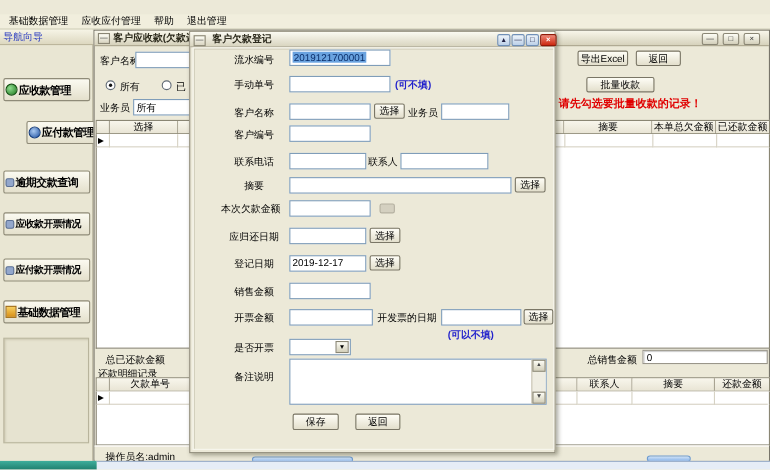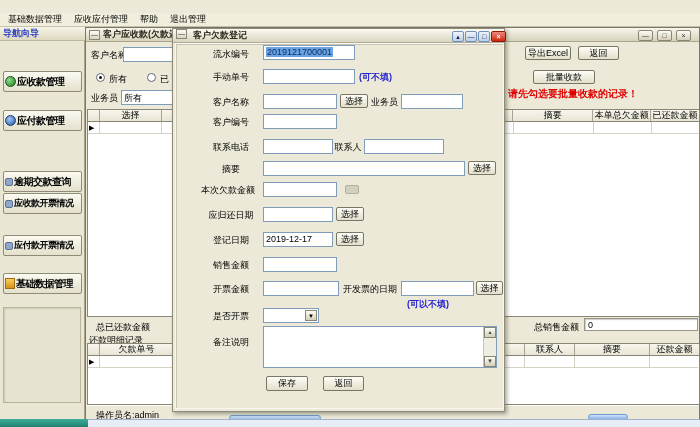--- a/index.html
+++ b/index.html
@@ -10,21 +10,21 @@
   
   .titlebar{left:0;top:0;width:700px;height:13px;background:linear-gradient(180deg,#f4f1da,#d9d4a8);border-bottom:1px solid #b6b08a;display:flex;align-items:center;}
   .appicon{width:9px;height:9px;margin:0 4px 0 3px;background:linear-gradient(135deg,#f6c12a,#d07a10);border:1px solid #8a5a08;position:relative;}
   .appicon:after{content:"";position:absolute;left:1px;top:1px;width:3px;height:3px;background:#c02818;}
   .apptitle{font-weight:bold;color:#3c3a28;white-space:nowrap;}
   
   .menubar{left:0;top:13px;width:700px;height:14px;background:#f1eedd;border-bottom:1px solid #c6c2ac;display:flex;align-items:center;padding-left:2px;}
   .menuitem{padding:1px 6px;white-space:nowrap;cursor:default;}
   
   .sidebar{left:0;top:27px;width:85px;height:392px;background:#e9e6d3;border-right:1px solid #aaa48c;}
-  .sbheader{position:absolute;left:0;top:0;width:94px;height:14px;background:linear-gradient(#f6f4e6,#ddd8c0);border-bottom:1px solid #bcb69c;color:#2a3cc0;font-weight:bold;display:flex;align-items:flex-start;padding:0 3px;}
+  .sbheader{position:absolute;left:0;top:0;width:94px;height:14px;background:linear-gradient(#f6f4e6,#ddd8c0);border-bottom:1px solid #bcb69c;color:#2a3cc0;font-weight:normal;display:flex;align-items:flex-start;padding:0 3px;}
   .sbcollapse{margin-left:auto;font-size:7px;color:#445;cursor:pointer;}
   .navbtn{position:absolute;left:3px;width:79px;height:21px;background:linear-gradient(#fbfaf1,#e4e0cc);border:1px solid #8f8b78;border-radius:2px;display:flex;align-items:center;padding:0 1px;cursor:pointer;overflow:hidden;}
   .navbtn span.t{font-weight:bold;font-size:10px;white-space:nowrap;letter-spacing:-0.5px;}
   .navbtn.sm span.t{font-size:9px;}
   .navicon{flex:0 0 auto;margin-right:1px;}
   .ic-money{width:11px;height:11px;border-radius:50%;background:radial-gradient(circle at 35% 35%,#8fdc8f,#1e7a1e);border:1px solid #145214;}
   .ic-globe{width:11px;height:11px;border-radius:50%;background:radial-gradient(circle at 40% 35%,#a8c8f0,#1d4fa0);border:1px solid #173f80;}
   .ic-arrow{width:8px;height:8px;background:#93a7cc;border:1px solid #5a6f94;border-radius:2px;}
   .ic-db{width:10px;height:11px;background:linear-gradient(#f8d060,#d89018);border:1px solid #a06a10;}
   .sbpanel{position:absolute;left:3px;top:280px;width:78px;height:96px;background:#e6e3d0;border:1px solid #b8b49c;box-shadow:inset 1px 1px 2px #cdc9b2;}
@@ -42,21 +42,21 @@
   .th{height:11px;border-right:1px solid #a8a392;display:flex;align-items:center;justify-content:center;background:linear-gradient(#f8f6ec,#e9e5d5);overflow:hidden;white-space:nowrap;}
   .grid{position:absolute;display:flex;background:#fff;border-left:1px solid #8a8674;border-right:1px solid #8a8674;}
   .td{height:12px;border-right:1px solid #d6d2c4;border-bottom:1px solid #d6d2c4;}
   .tbody{position:absolute;background:#fff;border:1px solid #8a8674;border-top:none;}
   .marker{position:absolute;font-size:7px;color:#000;}
   .sunken{position:absolute;background:#fff;border:1px solid #9a968a;box-shadow:inset 1px 1px 1px #ccc;font-size:9px;padding:1px 3px;}
   .statusbar{position:absolute;left:0;top:377px;width:613px;height:14px;background:#ece9d8;border-top:1px solid #fff;}
   .thumb{position:absolute;height:6px;background:linear-gradient(#cfe2f8,#8ab4e8);border:1px solid #6f9cd0;border-radius:3px;}
   
   .dialog{left:172px;top:28px;width:333px;height:384px;background:#ece9d8;border:1px solid #8f8b7a;box-shadow:2px 2px 4px rgba(60,60,40,.45);z-index:10;}
-  .dlgtb{position:absolute;left:0;top:0;width:331px;height:14px;background:linear-gradient(#fbfaf2,#d9d5c0);border-bottom:1px solid #b0ac98;display:flex;align-items:flex-start;}
+  .dlgtb{position:absolute;left:0;top:0;width:331px;height:14px;background:linear-gradient(#fbfaf2,#d9d5c0);border-bottom:1px solid #b0ac98;display:flex;align-items:flex-end;}
   .dlgtitle{font-weight:bold;color:#2c2a1c;margin-left:3px;white-space:nowrap;}
   .dbtn{position:absolute;top:2px;width:12px;height:11px;background:linear-gradient(#eef4fb,#bcd0e8);border:1px solid #7090b8;border-radius:2px;font-size:7px;line-height:9px;text-align:center;color:#224;cursor:pointer;}
   .dbtn.close{width:15px;background:linear-gradient(#f08878,#cc2810);border:1px solid #901808;color:#fff;font-weight:bold;}
   .dpanel{position:absolute;left:2px;top:14px;width:329px;height:366px;border:1px solid #f8f7ef;box-shadow:inset 1px 1px 0 #c9c5b2;}
   .dlbl{position:absolute;text-align:center;white-space:nowrap;}
   .hint{position:absolute;color:#2222cc;font-weight:bold;white-space:nowrap;}
   .hl{background:#6aa3e0;color:#0b2f6b;padding:0 1px;}
   .combo .arrow{position:absolute;right:1px;top:1px;width:12px;height:11px;background:linear-gradient(#fdfdf5,#d3cfba);border:1px solid #8a8674;font-size:6px;line-height:10px;text-align:center;}
   .chip{position:absolute;width:14px;height:9px;background:#d4d0c0;border:1px solid #b4b0a0;border-radius:2px;}
   .txtarea{position:absolute;background:#fff;border:1px solid #7f9db9;}
@@ -82,25 +82,25 @@
 
   <div class="abs sidebar">
     <div class="sbheader">
       <span>导航向导</span>
       <span class="sbcollapse">◀</span>
     </div>
     <div class="navbtn" style="top:44px;">
       <span class="navicon ic-money"></span>
       <span class="t">应收款管理</span>
     </div>
-    <div class="navbtn" style="top:83px;">
+    <div class="navbtn" style="top:83px;margin-left:21px;">
       <span class="navicon ic-globe"></span>
       <span class="t">应付款管理</span>
     </div>
-    <div class="navbtn" style="top:144px;">
+    <div class="navbtn" style="top:128px;">
       <span class="navicon ic-arrow"></span>
       <span class="t">逾期交款查询</span>
     </div>
     <div class="navbtn sm" style="top:166px;">
       <span class="navicon ic-arrow"></span>
       <span class="t">应收款开票情况</span>
     </div>
     <div class="navbtn sm" style="top:208px;">
       <span class="navicon ic-arrow"></span>
       <span class="t">应付款开票情况</span>

